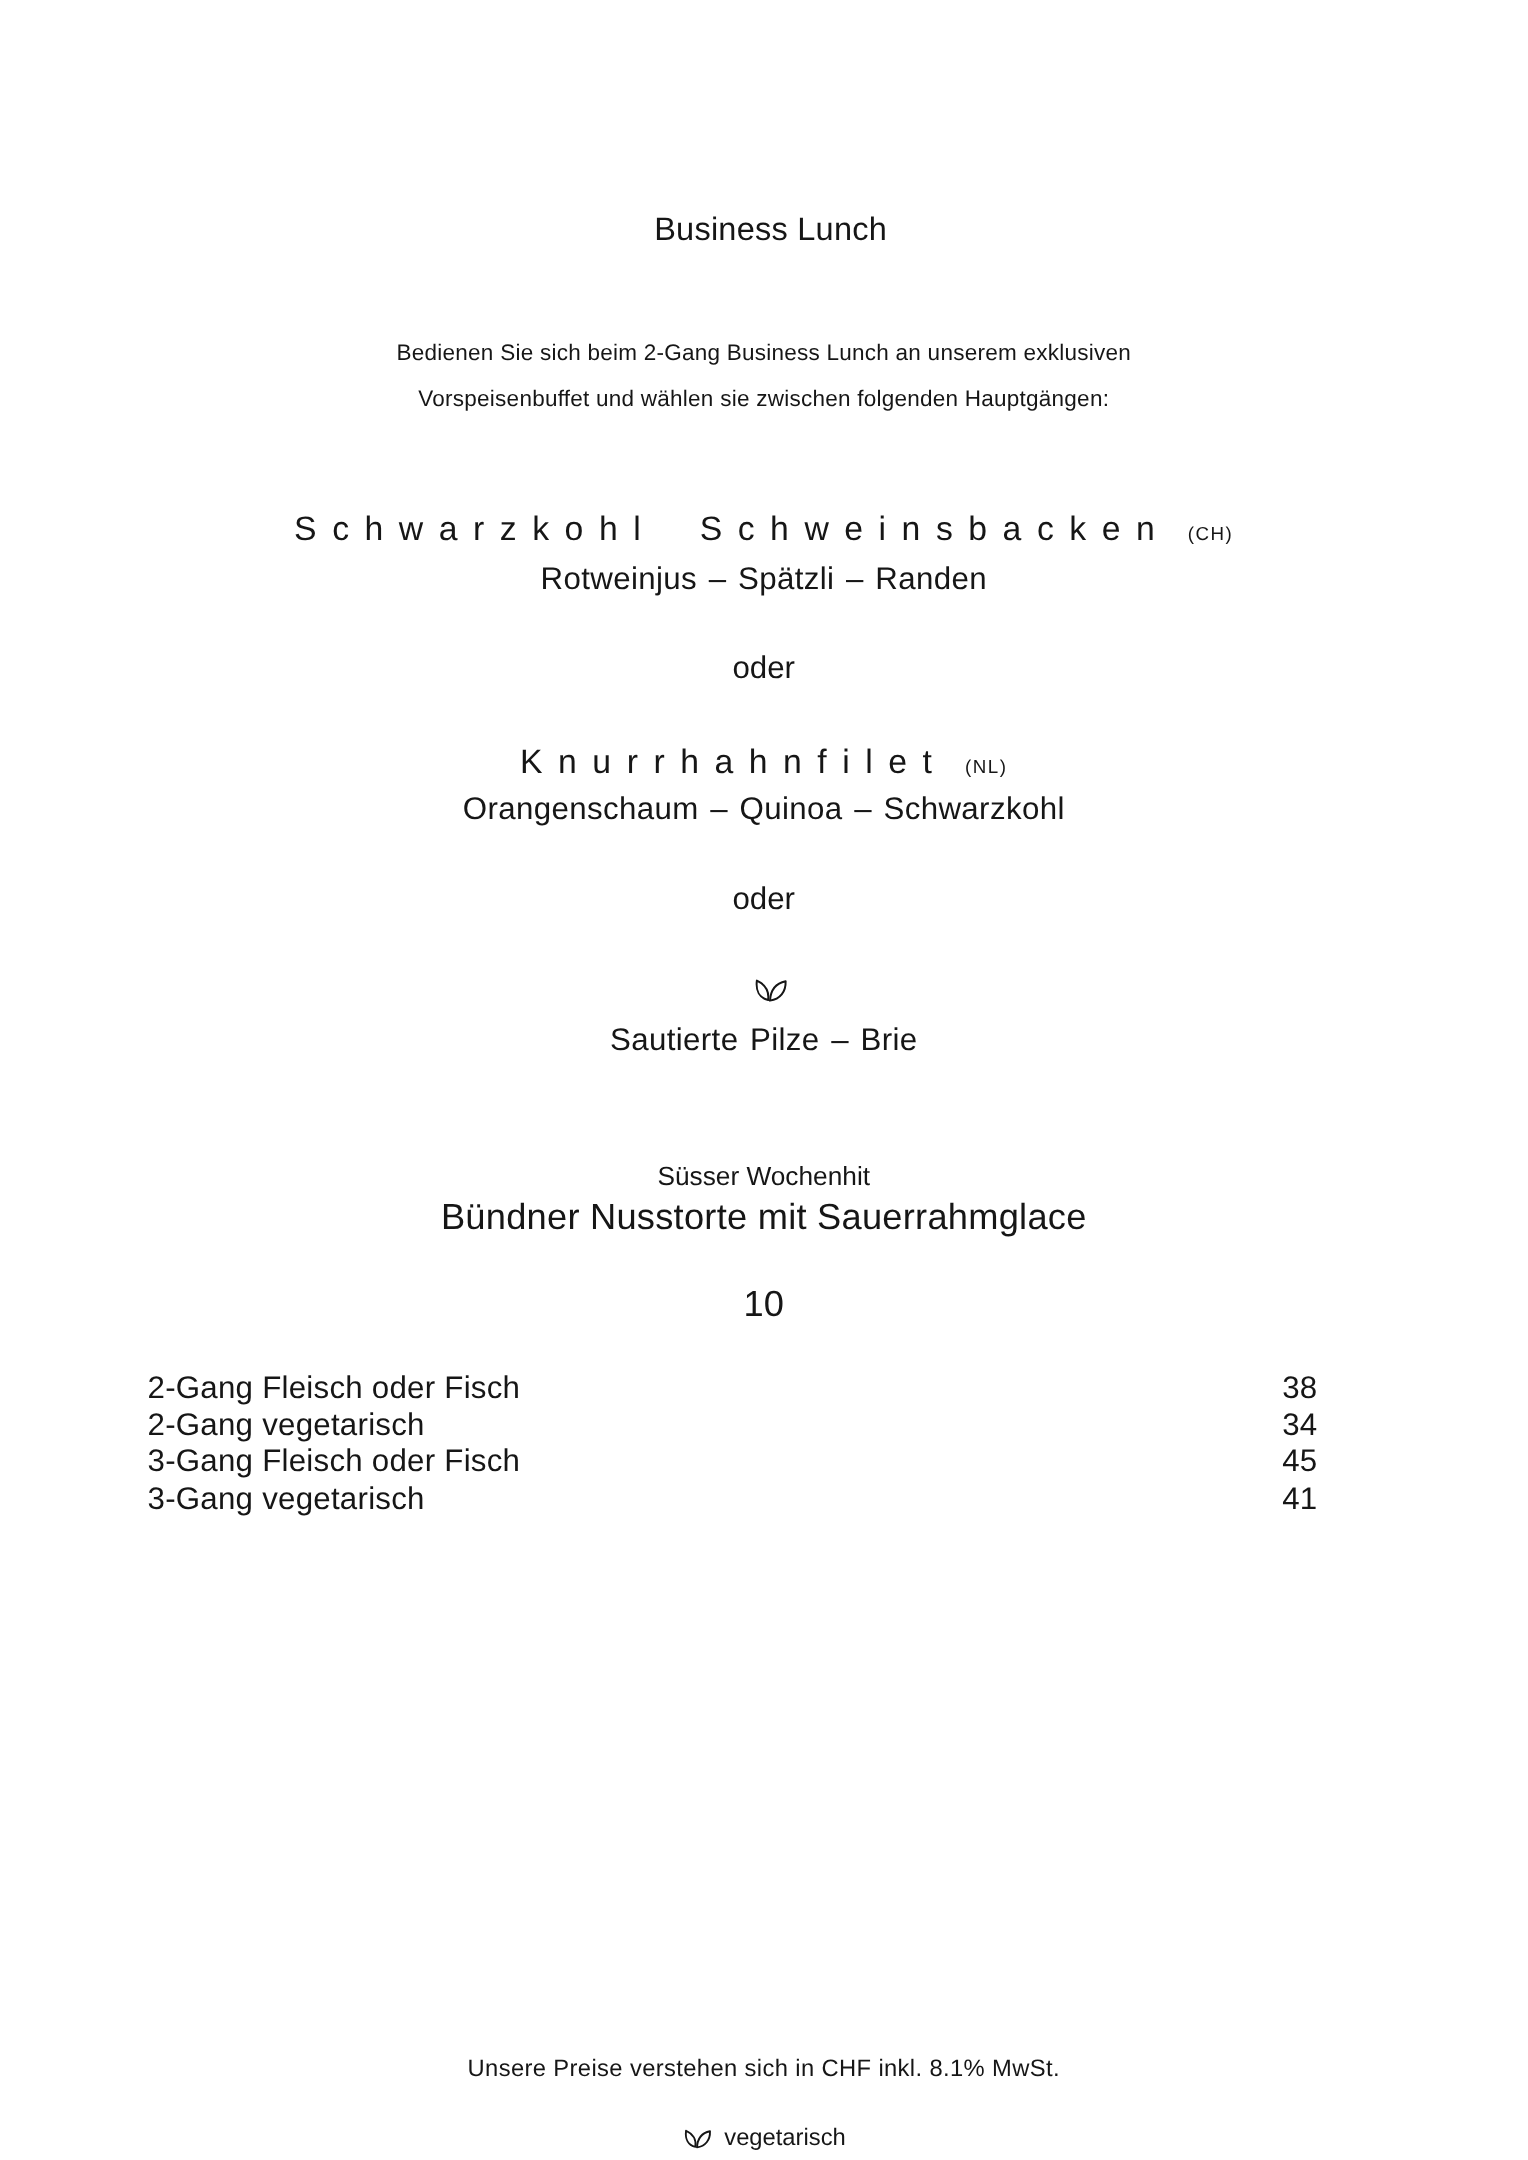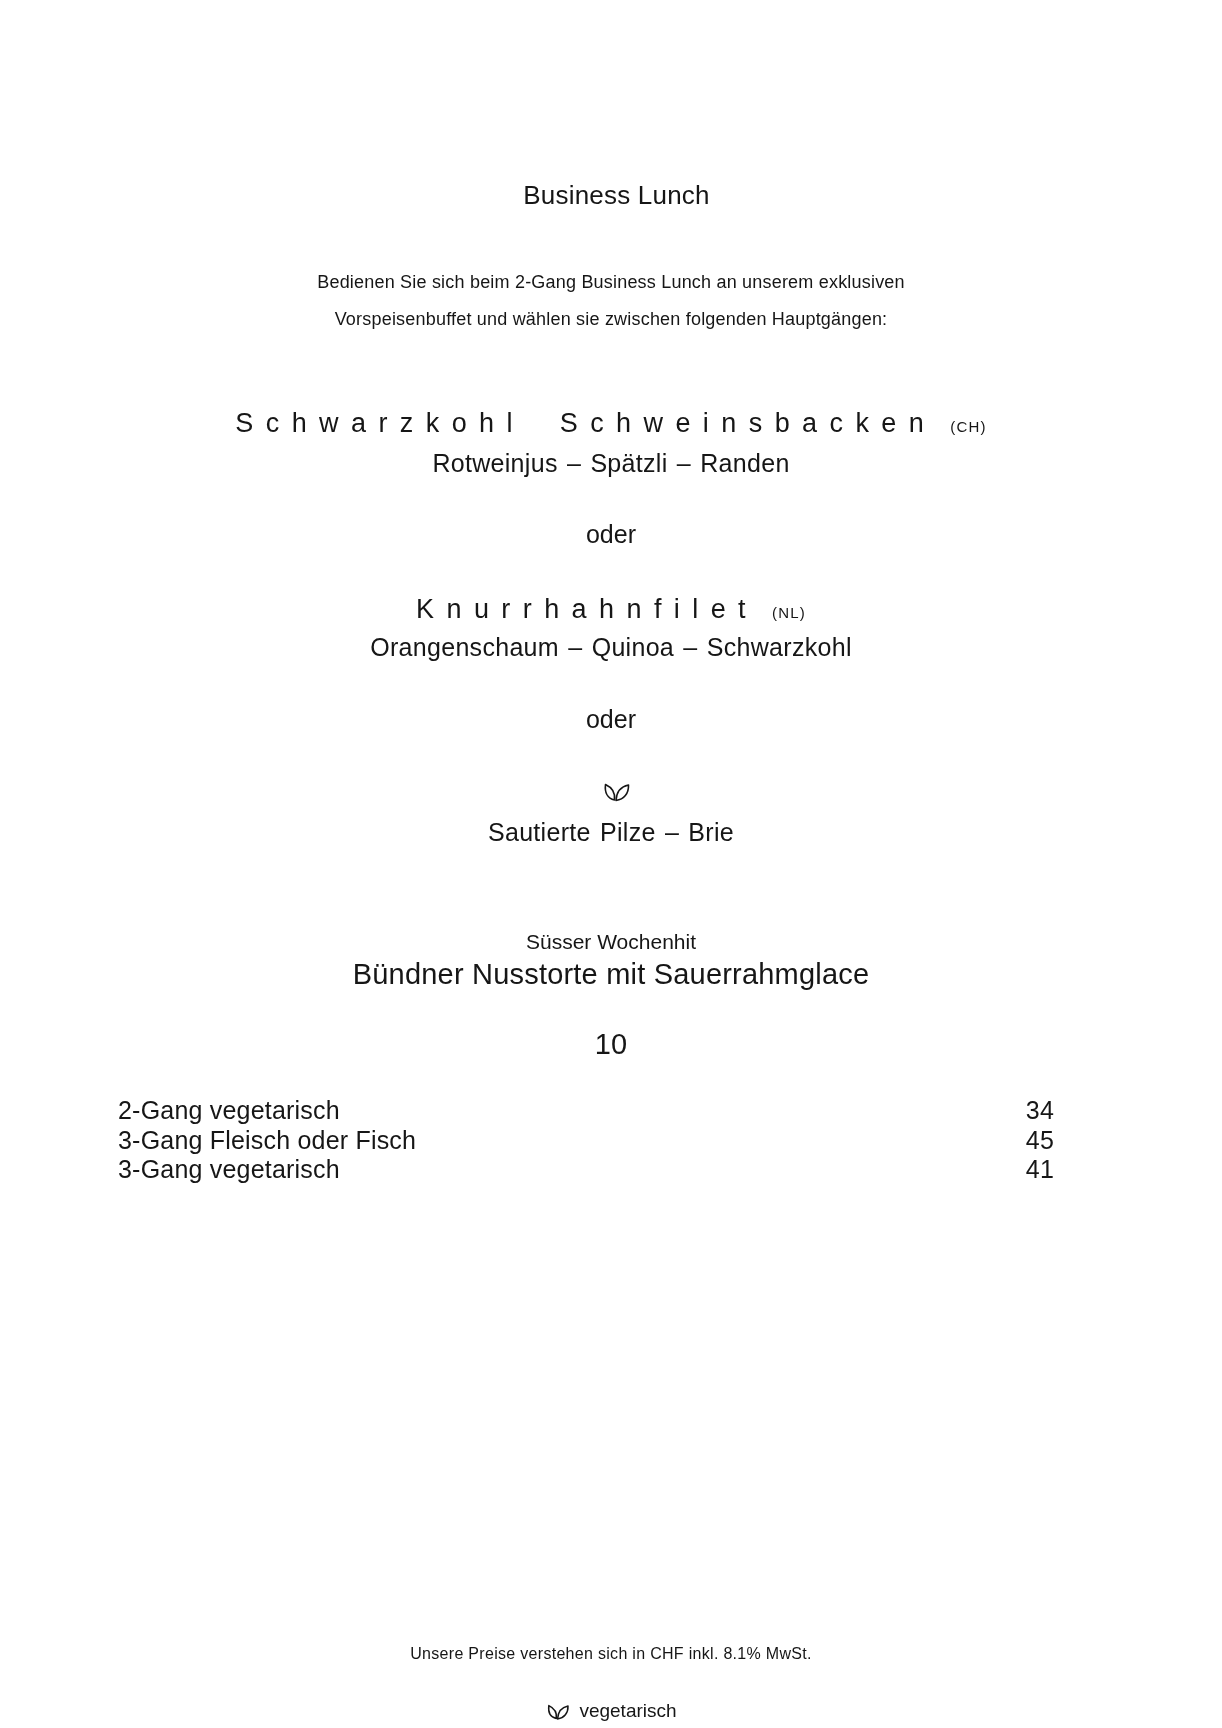--- a/index.html
+++ b/index.html
@@ -9,21 +9,21 @@
     background: #ffffff;
     color: #161616;
     font-family: "Liberation Sans", sans-serif;
     position: relative;
     overflow: hidden;
   }
   .abs { position: absolute; left: 0; right: 0; }
   .center { text-align: center; }
 
   .menu-title {
-    top: 180px;
+    top: 168px;
     font-size: 26px;
     letter-spacing: 0.2px;
     margin-left: 11px;
   }
   .intro {
     top: 248px;
     font-size: 18px;
     line-height: 37px;
     letter-spacing: 0.2px;
     margin-top: 16px;
@@ -77,21 +77,21 @@
     line-height: 29.5px;
     letter-spacing: 0.2px;
   }
   .price-row {
     display: flex;
     justify-content: space-between;
   }
 
   .footer-note {
     top: 1645px;
-    font-size: 16px;
+    font-size: 19px;
     letter-spacing: 0.3px;
   }
   .footer-legend {
     top: 1700px;
     font-size: 19px;
   }
   .footer-legend .leaf-icon-inline {
     margin-left: 0;
     margin-right: 8px;
     vertical-align: -4px;
@@ -128,20 +128,24 @@
       </svg></span>
 </div>
 <div class="abs center course-sides sides-3">Sautierte Pilze – Brie</div>
 
 <div class="abs center dessert-label">Süsser Wochenhit</div>
 <div class="abs center dessert-name">Bündner Nusstorte mit Sauerrahmglace</div>
 <div class="abs center dessert-price">10</div>
 
 <div class="price-list">
   <div class="price-row">
+    <span>2-Gang Fleisch oder Fisch</span>
+    <span>38</span>
+  </div>
+  <div class="price-row">
     <span>2-Gang vegetarisch</span>
     <span>34</span>
   </div>
   <div class="price-row">
     <span>3-Gang Fleisch oder Fisch</span>
     <span>45</span>
   </div>
   <div class="price-row">
     <span>3-Gang vegetarisch</span>
     <span>41</span>

